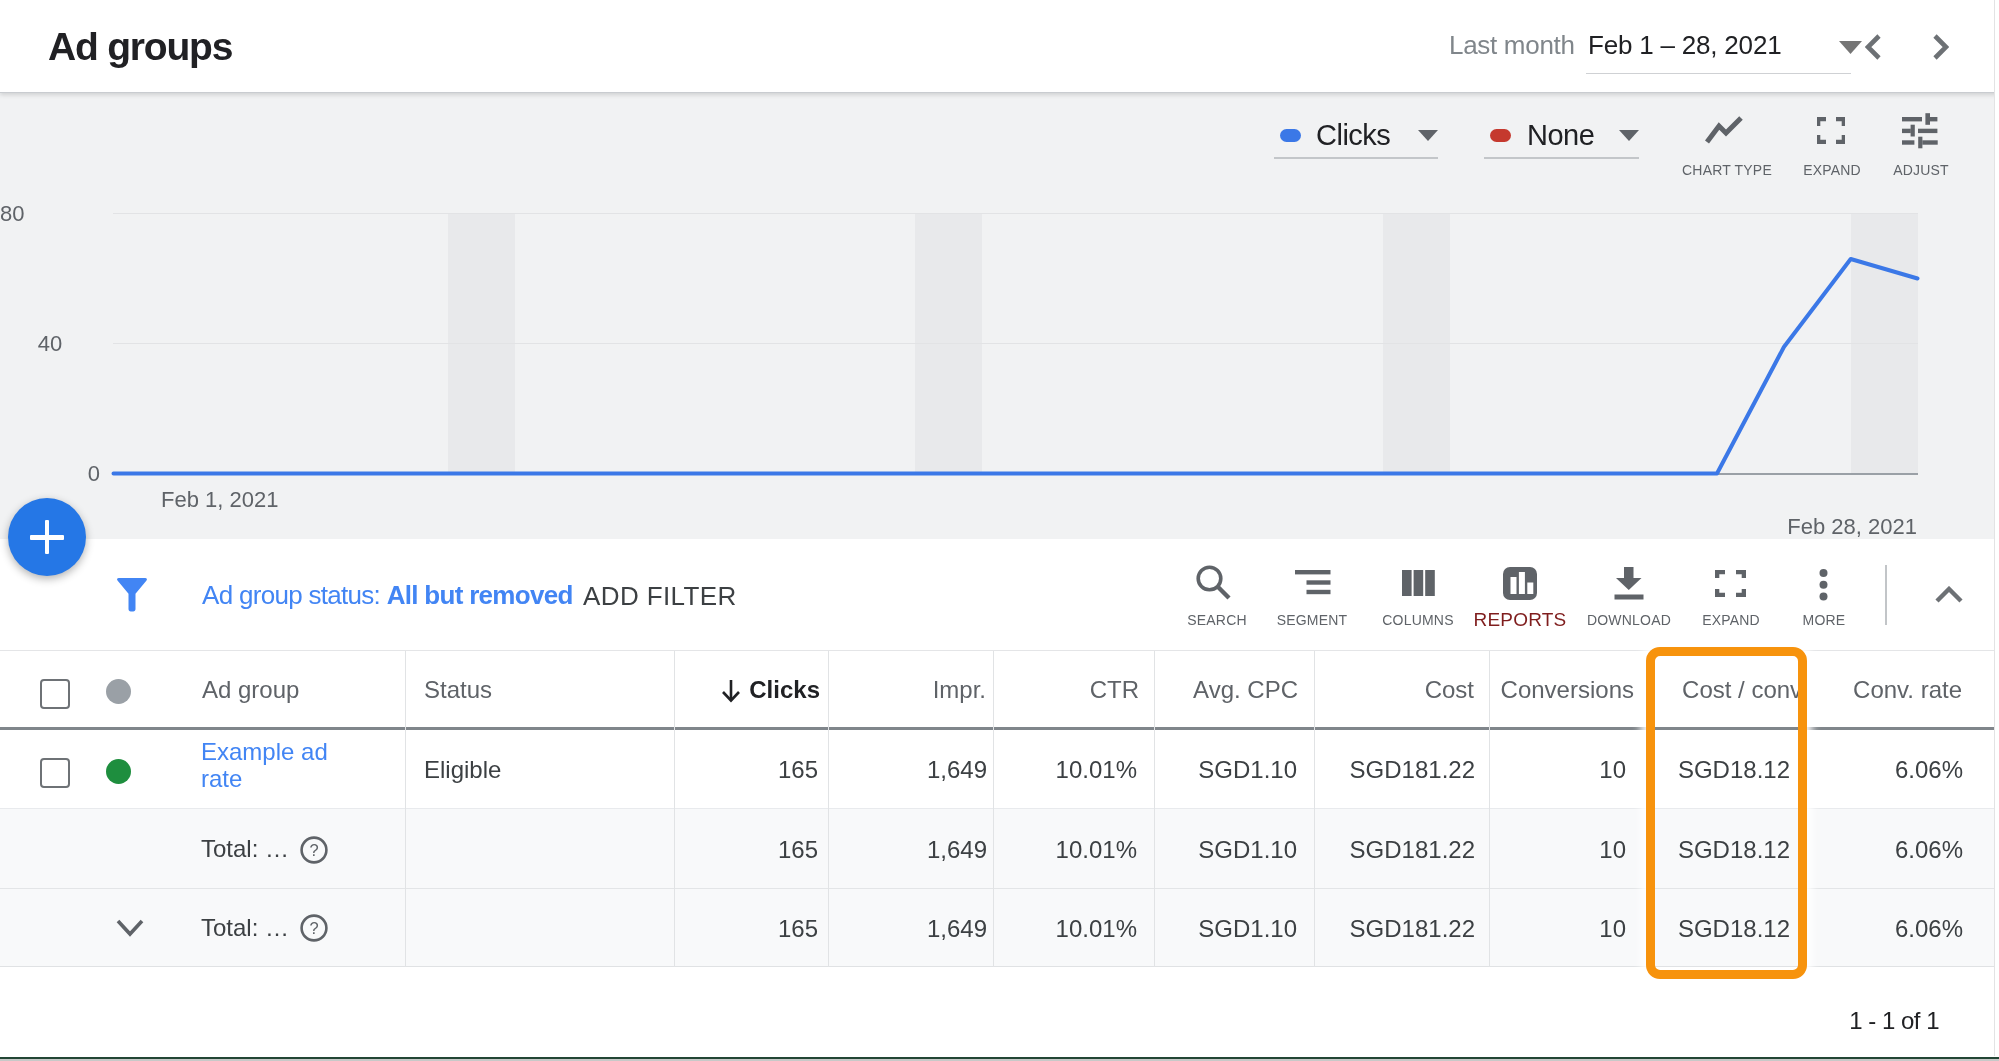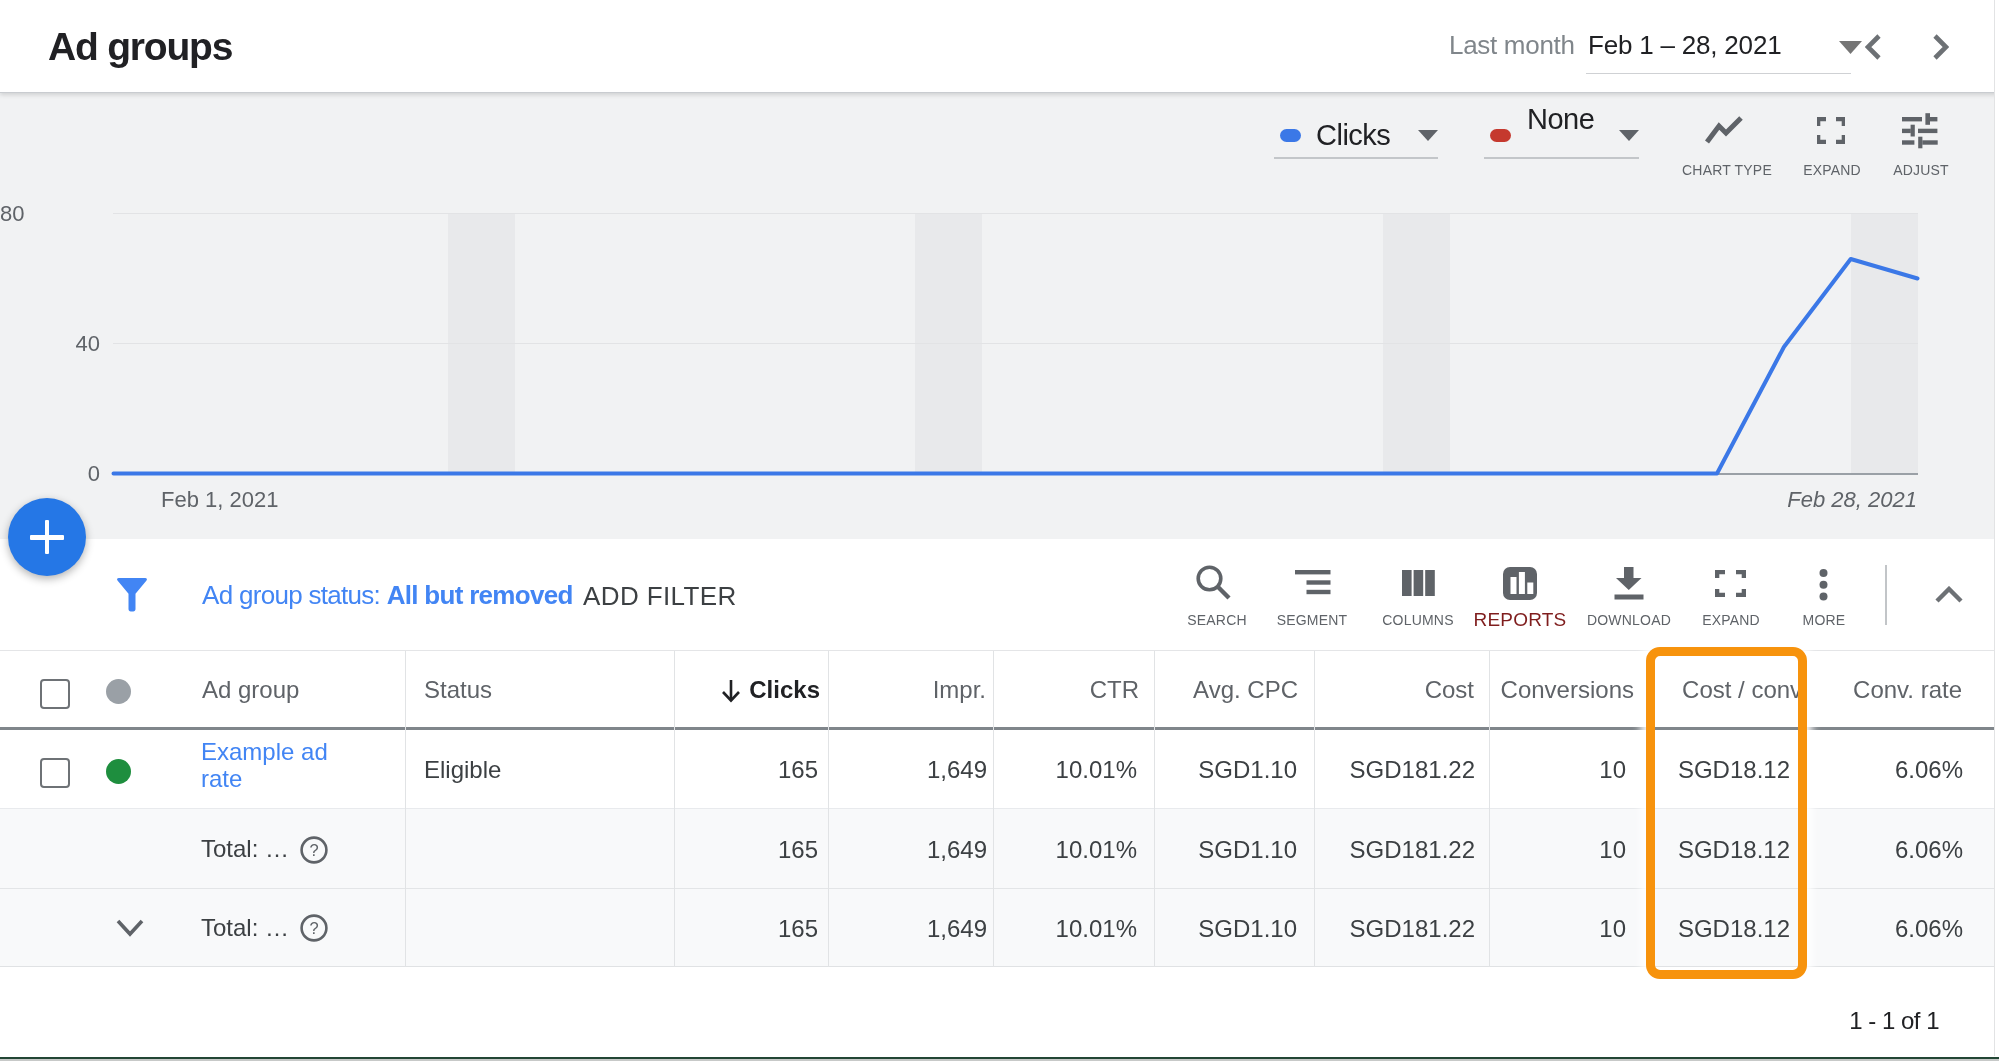--- a/index.html
+++ b/index.html
@@ -33,34 +33,34 @@
 <div class="abs" style="left:448px;top:213px;width:67px;height:261px;background:#e8e9eb;"></div>
 <div class="abs" style="left:915px;top:213px;width:67px;height:261px;background:#e8e9eb;"></div>
 <div class="abs" style="left:1383px;top:213px;width:67px;height:261px;background:#e8e9eb;"></div>
 <div class="abs" style="left:1851px;top:213px;width:67px;height:261px;background:#e8e9eb;"></div>
 
 <div class="abs" style="left:113px;top:213px;width:1805px;height:1px;background:#e2e3e5;"></div>
 <div class="abs" style="left:113px;top:343px;width:1805px;height:1px;background:#e2e3e5;"></div>
 <div class="abs" style="left:113px;top:473px;width:1805px;height:2px;background:#9aa0a6;"></div>
 
 <div class="t" style="left:0;top:203px;width:100px;font-size:22px;color:#5f6368;line-height:22px;">80</div>
-<div class="t" style="left:0;top:333px;width:100px;text-align:right;font-size:22px;color:#5f6368;line-height:22px;">40</div>
+<div class="t" style="left:0;top:333px;width:100px;text-align:center;font-size:22px;color:#5f6368;line-height:22px;">40</div>
 <div class="t" style="left:0;top:463px;width:100px;text-align:right;font-size:22px;color:#5f6368;line-height:22px;">0</div>
 
 <div class="t" style="left:113px;top:489px;font-size:22px;color:#5f6368;line-height:22px;margin-left:48px;">Feb 1, 2021</div>
-<div class="t" style="left:1617px;top:489px;width:300px;text-align:right;font-size:22px;color:#5f6368;line-height:22px;font-style:italic;">Feb 28, 2021</div>
+<div class="t" style="left:1617px;top:516px;width:300px;text-align:right;font-size:22px;color:#5f6368;line-height:22px;">Feb 28, 2021</div>
 
 <div class="abs" style="left:1280px;top:129px;width:21px;height:13px;border-radius:7px;background:#3b78e7;"></div>
 <div class="t" style="left:1316px;top:121px;font-size:29px;color:#202124;line-height:29px;letter-spacing:-0.5px;">Clicks</div>
 <svg class="abs" style="left:1418px;top:130px;" width="20" height="11" viewBox="0 0 20 11">
     <polygon points="0,0 20,0 10,11" fill="#5f6368"></polygon>
   </svg>
 <div class="abs" style="left:1274px;top:157px;width:164px;height:2px;background:#c3c6c9;"></div>
 <div class="abs" style="left:1490px;top:129px;width:21px;height:13px;border-radius:7px;background:#c5392e;"></div>
-<div class="t" style="left:1527px;top:105px;font-size:29px;color:#202124;line-height:29px;letter-spacing:-0.5px;">None</div>
+<div class="t" style="left:1527px;top:121px;font-size:29px;color:#202124;line-height:29px;letter-spacing:-0.5px;">None</div>
 <svg class="abs" style="left:1619px;top:130px;" width="20" height="11" viewBox="0 0 20 11">
     <polygon points="0,0 20,0 10,11" fill="#5f6368"></polygon>
   </svg>
 <div class="abs" style="left:1484px;top:157px;width:155px;height:2px;background:#c3c6c9;"></div>
 
 <svg class="abs" style="left:1705px;top:116px;" width="38" height="28" viewBox="0 0 38 28">
     <polyline points="2,26 14,10 21,17 36,2" fill="none" stroke="#5f6368" stroke-width="5"></polyline>
   </svg>
 <div class="t" style="left:1647px;top:163px;width:160px;text-align:center;font-size:14px;color:#5f6368;letter-spacing:0.2px;line-height:14px;">CHART TYPE</div>
 <svg class="abs" style="left:1817px;top:117px;" width="28" height="27" viewBox="0 0 28 27">

